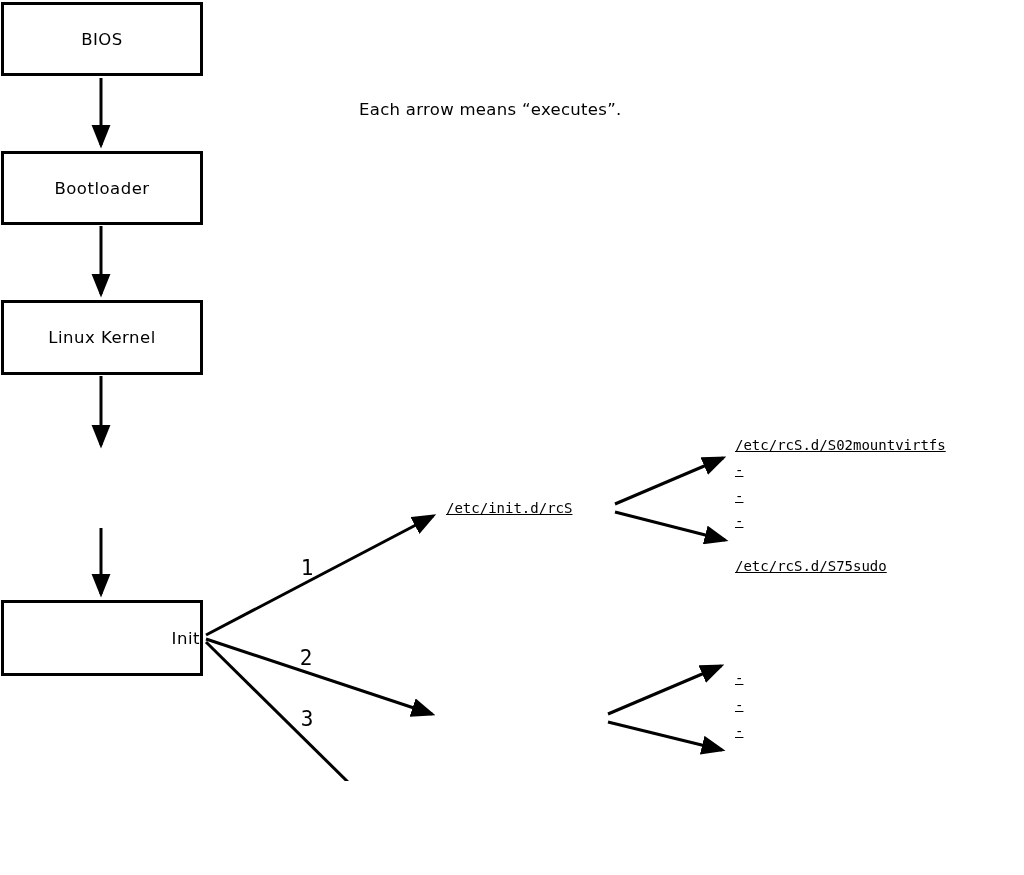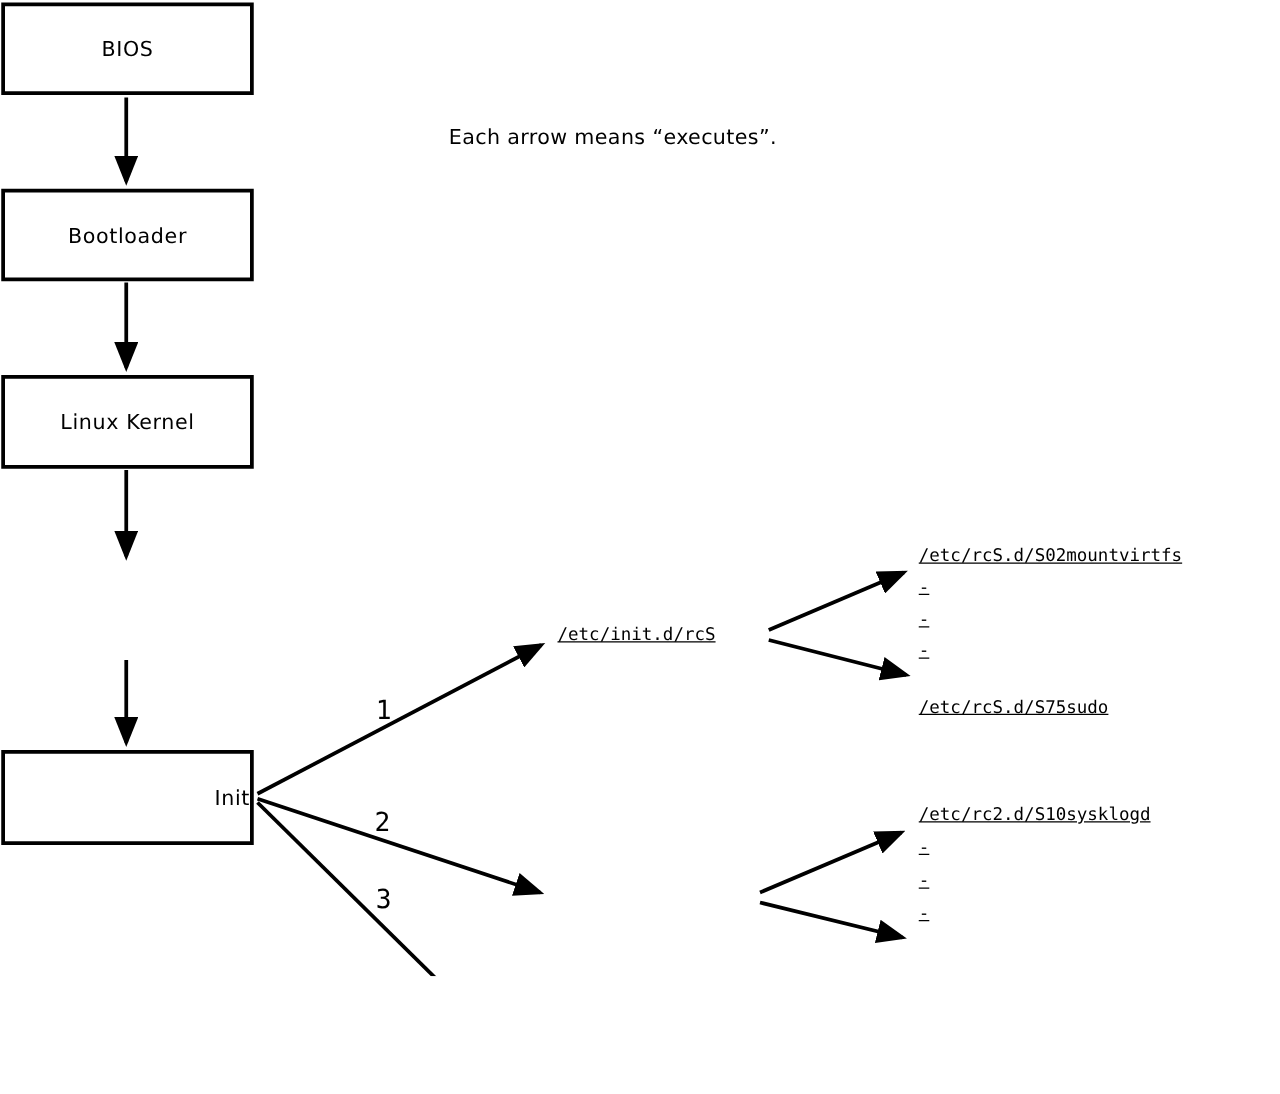--- a/index.html
+++ b/index.html
@@ -112,18 +112,17 @@
 
   <div class="mono" style="left:446px;top:497px;">/etc/init.d/rcS</div>
   <div class="mono" style="left:448px;top:854px;">init</div>
 
   <div class="mono" style="left:735px;top:434px;">/etc/rcS.d/S02mountvirtfs</div>
   <div class="mono" style="left:735px;top:459px;">-</div>
   <div class="mono" style="left:735px;top:485px;">-</div>
   <div class="mono" style="left:735px;top:510px;">-</div>
   <div class="mono" style="left:735px;top:536px;margin-top:19px;">/etc/rcS.d/S75sudo</div>
 
-  <div class="mono" style="left:735px;top:641px;">/etc/rc2.d/S10sysklogd</div>
   <div class="mono" style="left:735px;top:667px;">-</div>
   <div class="mono" style="left:735px;top:694px;">-</div>
   <div class="mono" style="left:735px;top:720px;">-</div>
 
 </div>
 
 </body></html>

